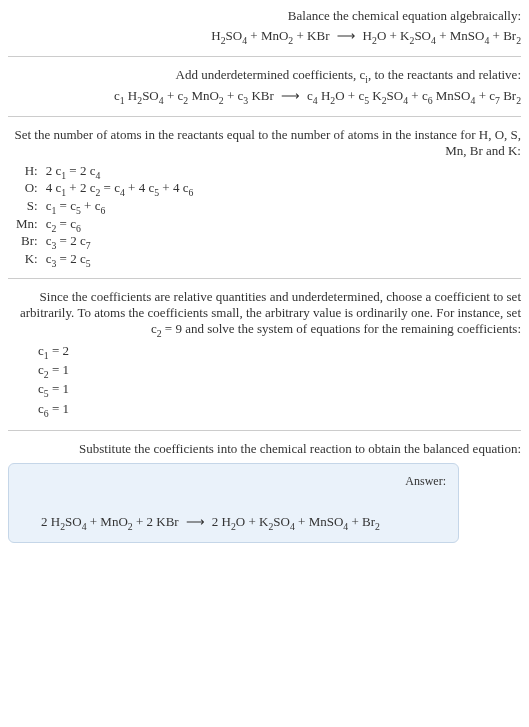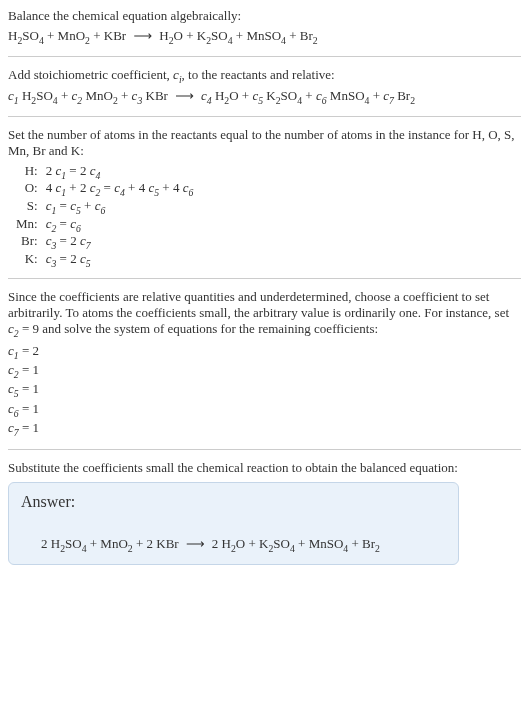--- a/index.html
+++ b/index.html
@@ -6,20 +6,21 @@
       font-family: Georgia, 'Times New Roman', serif;
       font-size: 13px;
       margin: 0;
       padding: 8px;
       background: #fff;
       color: #333;
       width: 513px;
     }
     .section {
       margin-bottom: 4px;
+      text-align: right;
     }
     hr {
       border: none;
       border-top: 1px solid #ccc;
       margin: 10px 0;
     }
     .atoms-table {
       display: table;
       margin-left: 8px;
     }
@@ -32,62 +33,63 @@
       padding-right: 8px;
     }
     .atoms-eq {
       display: table-cell;
     }
     .coeffs {
       margin-top: 4px;
     }
     .coeff-line {
       line-height: 1.3;
+      margin-left: 30px;
     }
     .answer-box {
       border: 1px solid #c5d6e8;
       background: #eaf2fa;
       border-radius: 6px;
       padding: 10px 12px;
       margin-top: 6px;
       width: 425px;
     }
     .answer-label {
-      font-size: 16px;
+      font-size: 12px;
       margin-bottom: 6px;
+      text-align: right;
     }
     .answer-eq {
       padding-left: 20px;
       margin-top: 25px;
     }
     sub {
       font-size: 0.75em;
     }
     .ital {
-      font-style: italic;
     }
     .arrow {
       margin: 0 4px;
     }
   </style>
 </head>
 <body>
 
 <div class="section">Balance the chemical equation algebraically:</div>
 
 <div class="section">
   <span><span>H</span><sub>2</sub><span>SO</span><sub>4</sub></span><span> + </span><span><span>MnO</span><sub>2</sub></span><span> + </span><span>KBr</span>
   <span class="arrow">⟶</span>
   <span><span>H</span><sub>2</sub><span>O</span></span><span> + </span><span><span>K</span><sub>2</sub><span>SO</span><sub>4</sub></span><span> + </span><span><span>MnSO</span><sub>4</sub></span><span> + </span><span><span>Br</span><sub>2</sub></span>
 </div>
 
 <hr>
 
 <div class="section">
-  <span>Add stoichiometric coefficient, </span><span class="ital"><span>c</span><sub>i</sub></span><span>, to the reactants and relative:</span>
+  <span>Add underdetermined coefficients, </span><span class="ital"><span>c</span><sub>i</sub></span><span>, to the reactants and relative:</span>
 </div>
 
 <div class="section">
   <span class="ital"><span>c</span><sub>1</sub></span> <span><span>H</span><sub>2</sub><span>SO</span><sub>4</sub></span><span> + </span><span class="ital"><span>c</span><sub>2</sub></span> <span><span>MnO</span><sub>2</sub></span><span> + </span><span class="ital"><span>c</span><sub>3</sub></span> <span>KBr</span>
   <span class="arrow">⟶</span>
   <span class="ital"><span>c</span><sub>4</sub></span> <span><span>H</span><sub>2</sub><span>O</span></span><span> + </span><span class="ital"><span>c</span><sub>5</sub></span> <span><span>K</span><sub>2</sub><span>SO</span><sub>4</sub></span><span> + </span><span class="ital"><span>c</span><sub>6</sub></span> <span><span>MnSO</span><sub>4</sub></span><span> + </span><span class="ital"><span>c</span><sub>7</sub></span> <span><span>Br</span><sub>2</sub></span>
 </div>
 
 <hr>
 
@@ -124,26 +126,25 @@
 
 <div class="section">
   <span>Since the coefficients are relative quantities and underdetermined, choose a coefficient to set arbitrarily. To atoms the coefficients small, the arbitrary value is ordinarily one. For instance, set </span><span class="ital"><span>c</span><sub>2</sub></span><span> = 9 and solve the system of equations for the remaining coefficients:</span>
 </div>
 
 <div class="coeffs">
   <div class="coeff-line"><span class="ital"><span>c</span><sub>1</sub></span><span> = 2</span></div>
   <div class="coeff-line"><span class="ital"><span>c</span><sub>2</sub></span><span> = 1</span></div>
   <div class="coeff-line"><span class="ital"><span>c</span><sub>5</sub></span><span> = 1</span></div>
   <div class="coeff-line"><span class="ital"><span>c</span><sub>6</sub></span><span> = 1</span></div>
-  <div class="coeff-line"><span class="ital"><span>c</span><sub>7</sub></span><span> = 1</span></div>
 </div>
 
 <hr>
 
-<div class="section">Substitute the coefficients small the chemical reaction to obtain the balanced equation:</div>
+<div class="section">Substitute the coefficients into the chemical reaction to obtain the balanced equation:</div>
 
 <div class="answer-box">
   <div class="answer-label">Answer:</div>
   <div class="answer-eq">
     <span>2 </span><span><span>H</span><sub>2</sub><span>SO</span><sub>4</sub></span><span> + </span><span><span>MnO</span><sub>2</sub></span><span> + </span><span>2 </span><span>KBr</span>
     <span class="arrow">⟶</span>
     <span>2 </span><span><span>H</span><sub>2</sub><span>O</span></span><span> + </span><span><span>K</span><sub>2</sub><span>SO</span><sub>4</sub></span><span> + </span><span><span>MnSO</span><sub>4</sub></span><span> + </span><span><span>Br</span><sub>2</sub></span>
   </div>
 </div>
 

